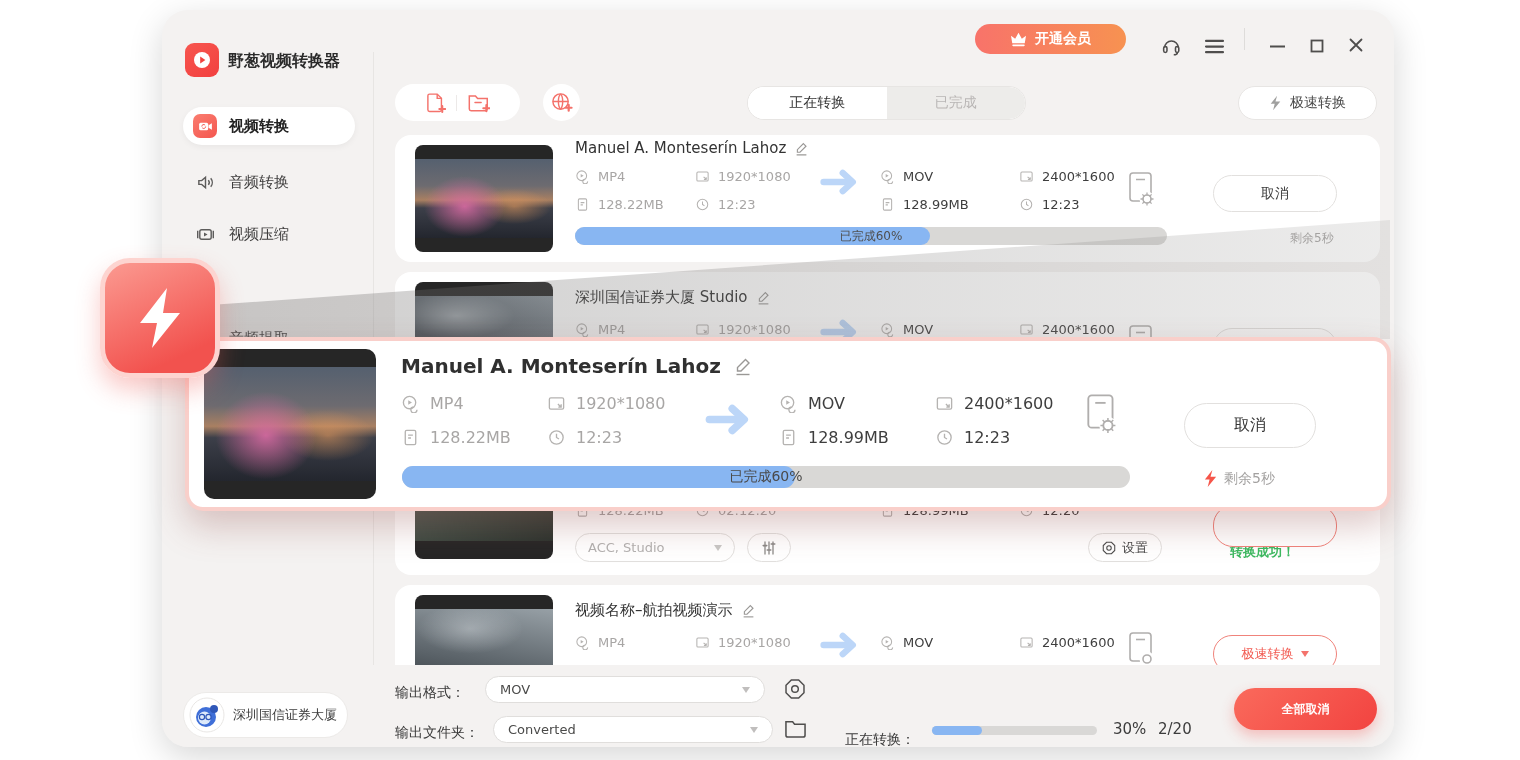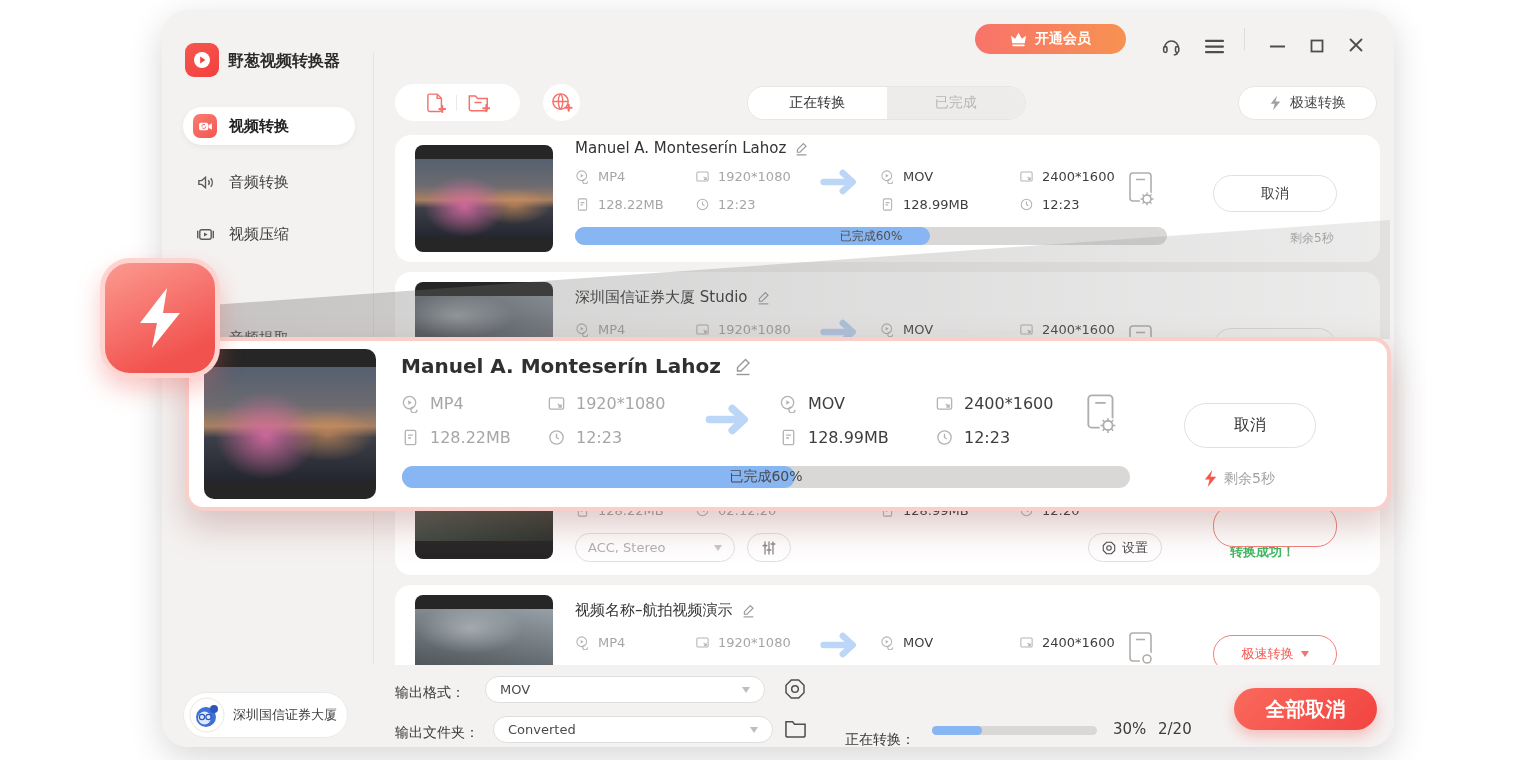--- a/index.html
+++ b/index.html
@@ -110,21 +110,21 @@
   .footer { position:absolute; left:0; top:655px; width:1232px; height:82px; background:#f4f2f1; z-index:30; }
   .f-label { position:absolute; font-size:14px; color:#3a3a3a;text-align:center; }
   .f-select { position:absolute; width:280px; height:27px; border:1px solid #e0dedc; border-radius:14px;
     background:#fff; display:flex; align-items:center; padding:0 14px; font-size:13px; color:#4a4a49; cursor:pointer; }
   .f-select .tri-down { margin-left:auto; color:#b5b3b1; }
   .f-ic { position:absolute; color:#4f4e4d; cursor:pointer; }
   .f-track { position:absolute; left:770px; top:61px; width:165px; height:9px; border-radius:5px; background:#d9d8d6; }
   .f-track .fill { height:100%; border-radius:inherit; background:#88b6f2; }
   .f-num { position:absolute; font-size:15px; color:#3c3c3c; }
   .cancel-all { position:absolute; left:1072px; top:23px; width:143px; height:42px; border-radius:21px;
-    background:linear-gradient(135deg,#fa6a5c,#f24340); color:#fff; font-size:20px; font-weight:bold;
+    background:linear-gradient(135deg,#fa6a5c,#f24340); color:#fff; font-size:12px; font-weight:bold;
     display:flex; align-items:center; justify-content:center; cursor:pointer;
     box-shadow:0 6px 14px rgba(242,67,64,.3); }
 
   
   .beam { position:absolute; left:185px; top:220px; width:1205px; height:119px; z-index:40;
     background:linear-gradient(to right, rgba(110,108,107,.34), rgba(150,148,146,.18));
     clip-path:polygon(0 73%, 100% 0, 100% 100%, 0 100%); pointer-events:none; }
   .callout { position:absolute; left:185px; top:337px; width:1206px; height:174px; background:#fff;
     border:4px solid #f9cfca; border-radius:18px; z-index:50;
     box-shadow:0 16px 34px rgba(140,70,65,.28); }
@@ -521,21 +521,21 @@
               <span class="mic">
                 <svg width="15" height="15" viewBox="0 0 20 20" fill="none" stroke="currentColor" stroke-width="1.4">
                   <circle cx="10" cy="10" r="7"></circle>
                   <path d="M10 6v4l2.6 1.6"></path>
                 </svg>
               </span>
               <i>12:20</i>
             </span>
         </div>
         <div class="audio-pill">
-          <span>ACC, Stereo</span>
+          <span>ACC, Studio</span>
           <span class="tri-down" style="margin-left:auto; color:#c0bebc;"></span>
         </div>
         <div class="eq-btn">
           <svg width="16" height="16" viewBox="0 0 20 20" fill="none" stroke="currentColor" stroke-width="1.6" stroke-linecap="round">
             <path d="M5 2.5v15M10 2.5v15M15 2.5v15"></path>
             <path d="M2.8 7h4.4M7.8 12.5h4.4M12.8 5h4.4" stroke-width="2"></path>
           </svg>
         </div>
         <div class="settings-btn">
           <svg width="14" height="14" viewBox="0 0 20 20" fill="none" stroke="currentColor" stroke-width="1.5">

